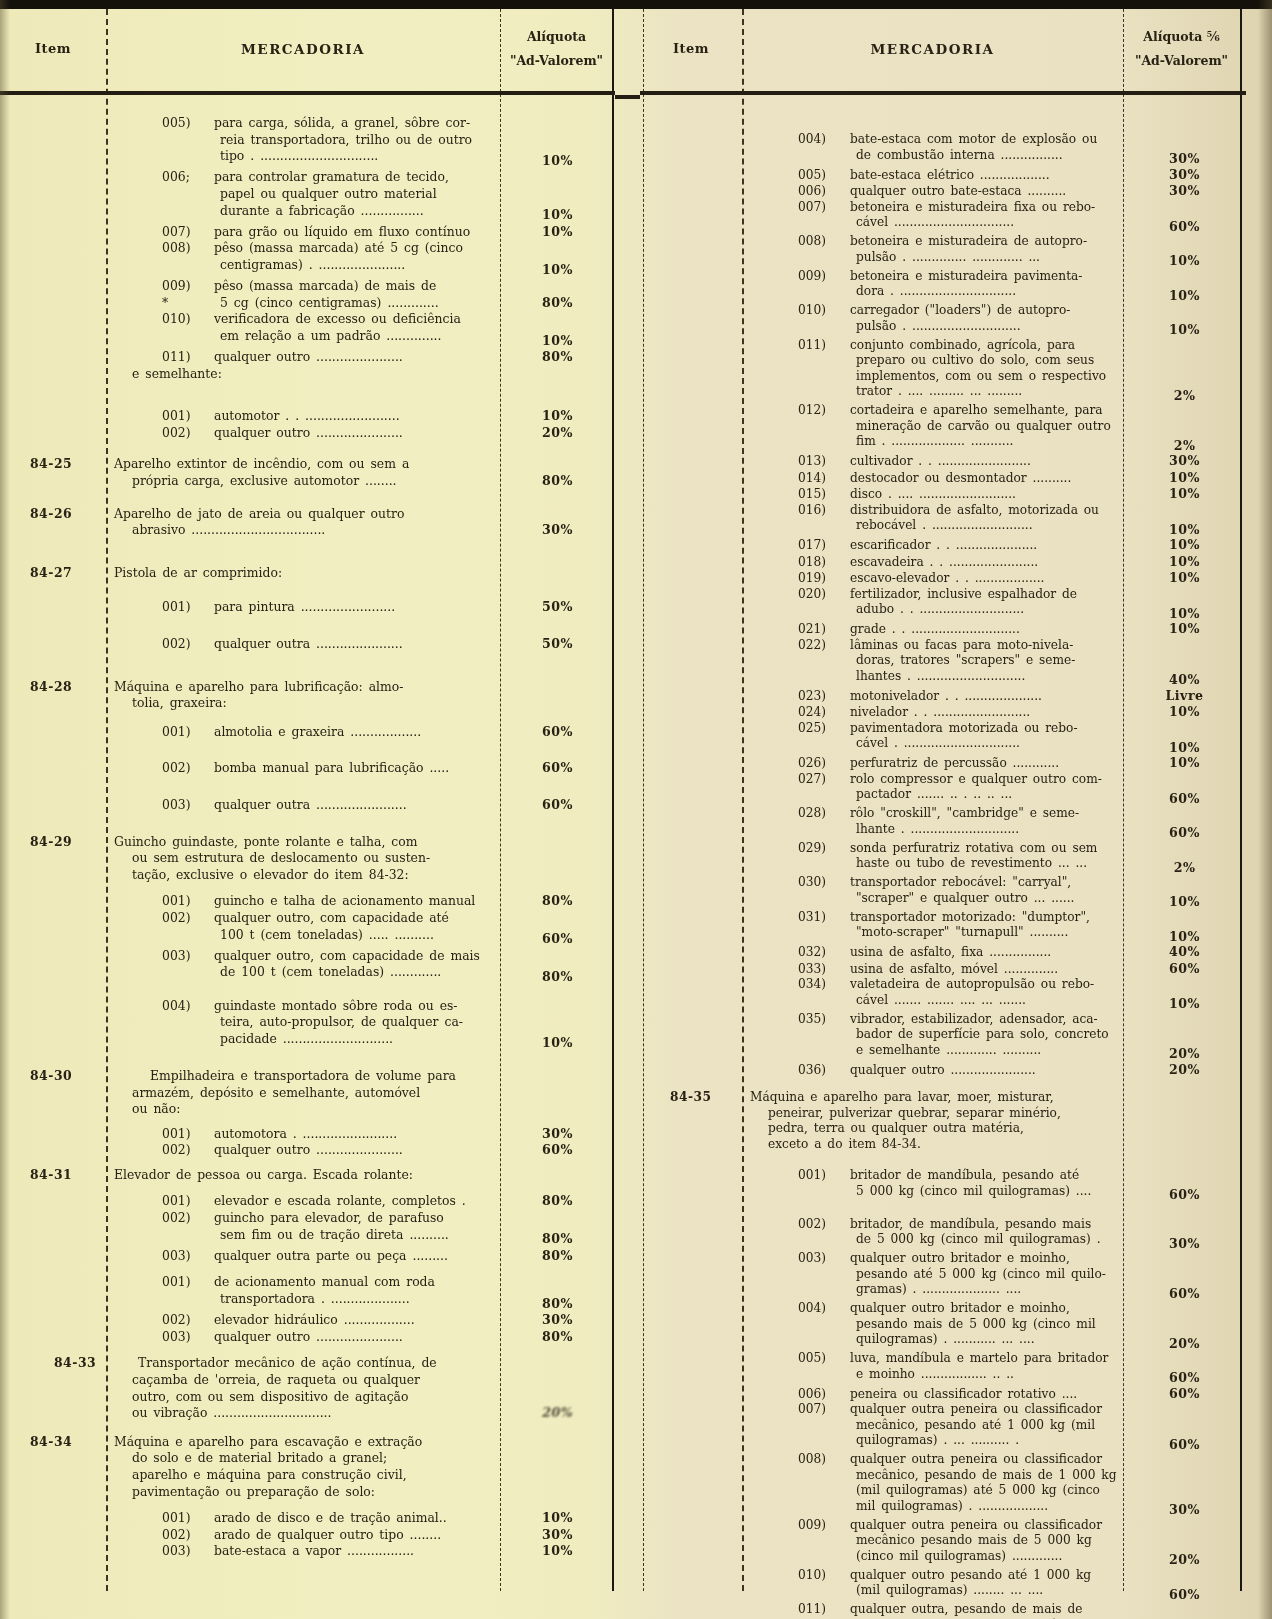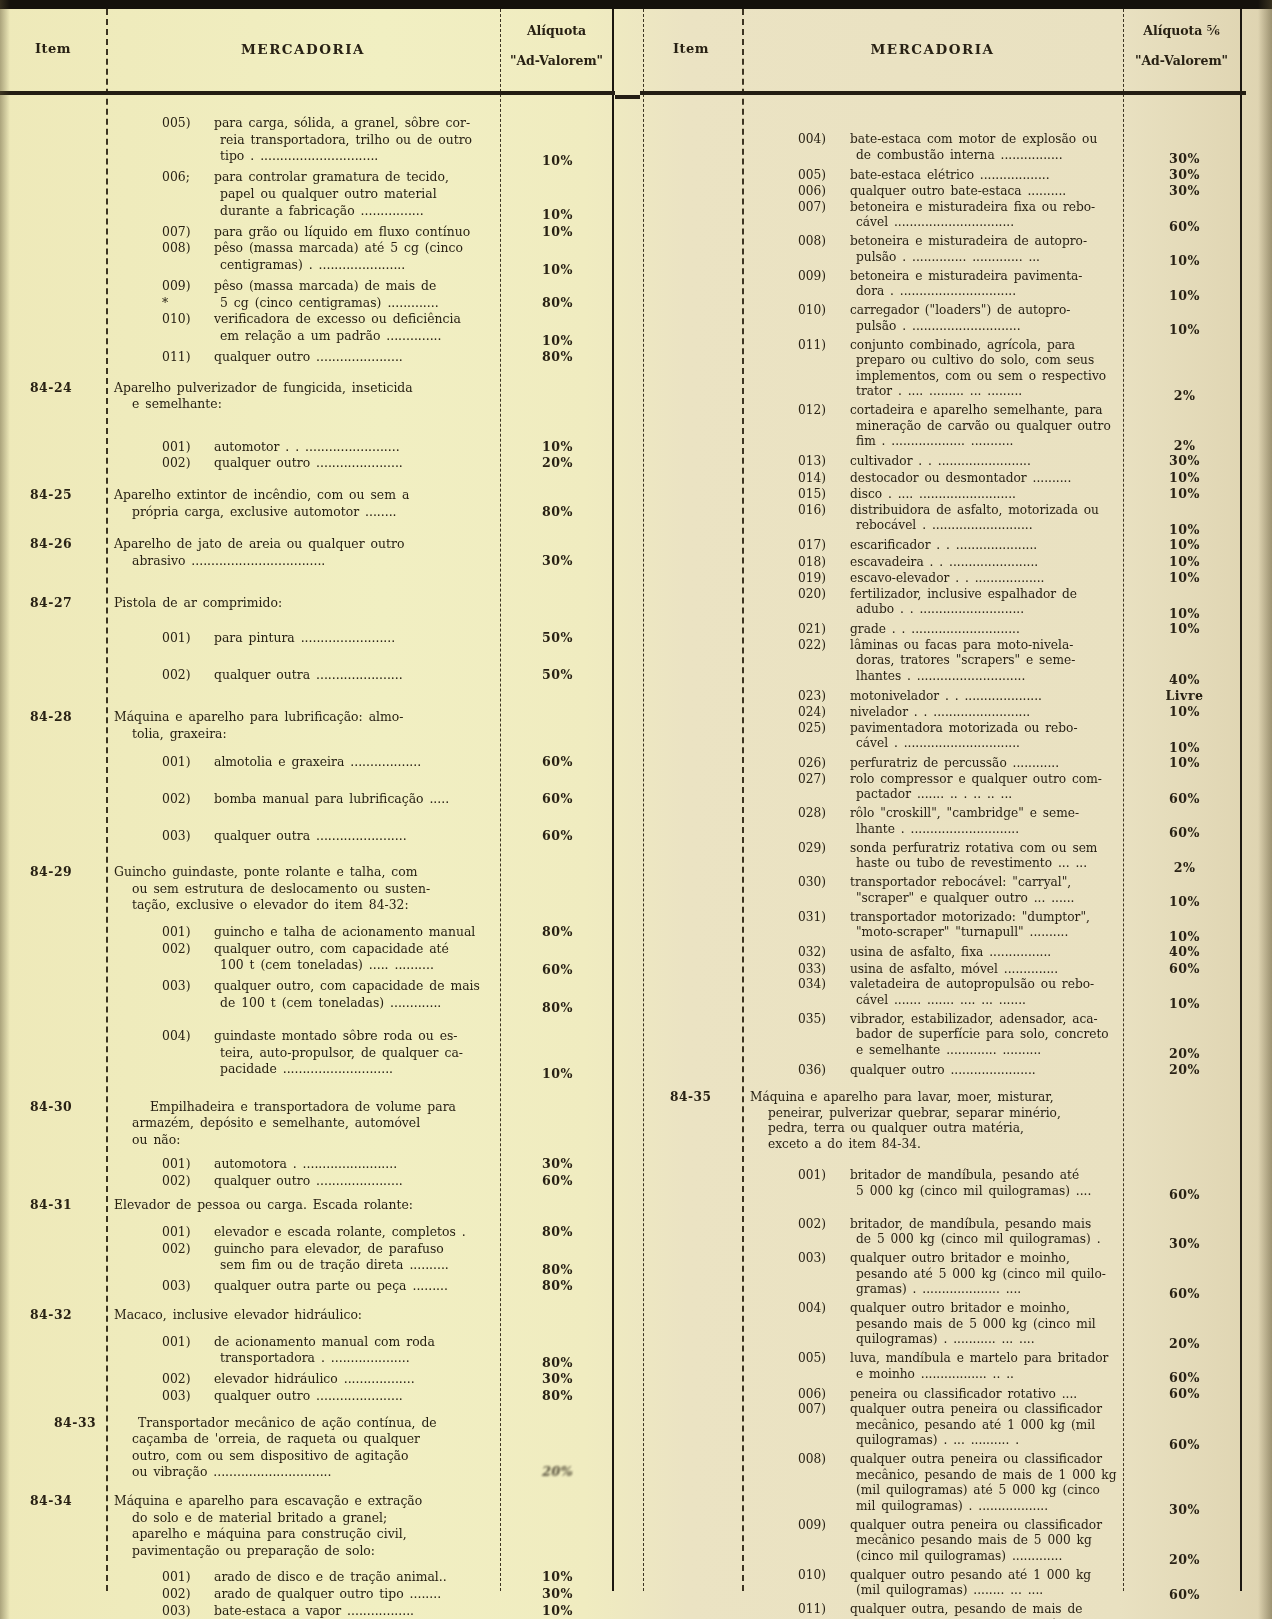--- a/index.html
+++ b/index.html
@@ -11,21 +11,21 @@
   }
   #topbar{position:absolute;left:0;top:0;width:1272px;height:9px;background:#14110b;}
   .edge-shadow-left{position:absolute;left:0;top:0;width:10px;height:1619px;background:linear-gradient(90deg,rgba(90,80,50,.45),rgba(90,80,50,0));}
   .edge-shadow-right{position:absolute;right:0;top:0;width:14px;height:1619px;background:linear-gradient(270deg,rgba(90,80,50,.5),rgba(90,80,50,0));}
   .tbl{position:absolute;top:9px;height:1596px;}
   #tbl-left{left:0;width:615px;}
   #tbl-right{left:640px;width:606px;}
   .hdr{position:relative;height:86px;border-bottom:4px solid #231d13;box-sizing:border-box;}
   .hdr .h-item{position:absolute;top:32px;font-weight:bold;font-size:13px;letter-spacing:.5px;text-align:center;}
   .hdr .h-merc{position:absolute;top:32px;font-weight:bold;font-size:13.5px;letter-spacing:1.5px;text-align:center;}
-  .hdr .h-aliq1{position:absolute;top:14px;font-weight:bold;font-size:12.5px;text-align:center;}
+  .hdr .h-aliq1{position:absolute;top:20px;font-weight:bold;font-size:12.5px;text-align:center;}
   .hdr .h-aliq2{position:absolute;top:44px;font-weight:bold;font-size:12.5px;text-align:center;}
   #tbl-left .h-item{left:0;width:106px;}
   #tbl-left .h-merc{left:106px;width:394px;}
   #tbl-left .h-aliq1,#tbl-left .h-aliq2{left:500px;width:113px;}
   #tbl-right .h-item{left:0;width:102px;}
   #tbl-right .h-merc{left:102px;width:381px;}
   #tbl-right .h-aliq1,#tbl-right .h-aliq2{left:483px;width:117px;}
   .vline{position:absolute;top:0;bottom:14px;width:0;border-left:2px dashed #3c3422;}
   .vline.solid{border-left:2px solid #1c1710;}
   #tbl-left .v1{left:106px;}
@@ -178,25 +178,20 @@
           <span class="rcell">10%</span>
         </div>
         <div class="row s">
           <span class="icell"></span>
           <span class="mcell">
             <span class="scode">011)</span>
             <span class="txt">qualquer outro ......................</span>
           </span>
           <span class="rcell">80%</span>
         </div>
-        <div class="row d" style="margin-top: 14px;">
-          <span class="icell">84-24</span>
-          <span class="mcell">Aparelho pulverizador de fungicida, inseticida</span>
-          <span class="rcell"></span>
-        </div>
         <div class="row c">
           <span class="icell"></span>
           <span class="mcell">e semelhante:</span>
           <span class="rcell"></span>
         </div>
         <div class="row s" style="margin-top: 26px;">
           <span class="icell"></span>
           <span class="mcell">
             <span class="scode">001)</span>
             <span class="txt">automotor . . ........................</span>
@@ -425,25 +420,20 @@
           </span>
           <span class="rcell">80%</span>
         </div>
         <div class="row s">
           <span class="icell"></span>
           <span class="mcell">
             <span class="scode">003)</span>
             <span class="txt">qualquer outra parte ou peça .........</span>
           </span>
           <span class="rcell">80%</span>
-        </div>
-        <div class="row d" style="margin-top: 12px;">
-          <span class="icell">84-32</span>
-          <span class="mcell">Macaco, inclusive elevador hidráulico:</span>
-          <span class="rcell"></span>
         </div>
         <div class="row s" style="margin-top: 10px;">
           <span class="icell"></span>
           <span class="mcell">
             <span class="scode">001)</span>
             <span class="txt">de acionamento manual com roda</span>
           </span>
           <span class="rcell"></span>
         </div>
         <div class="row t">

